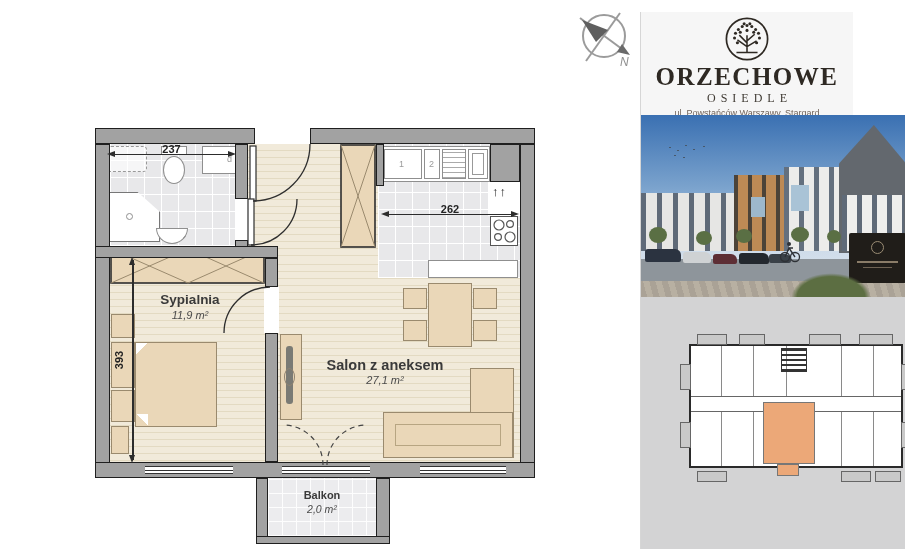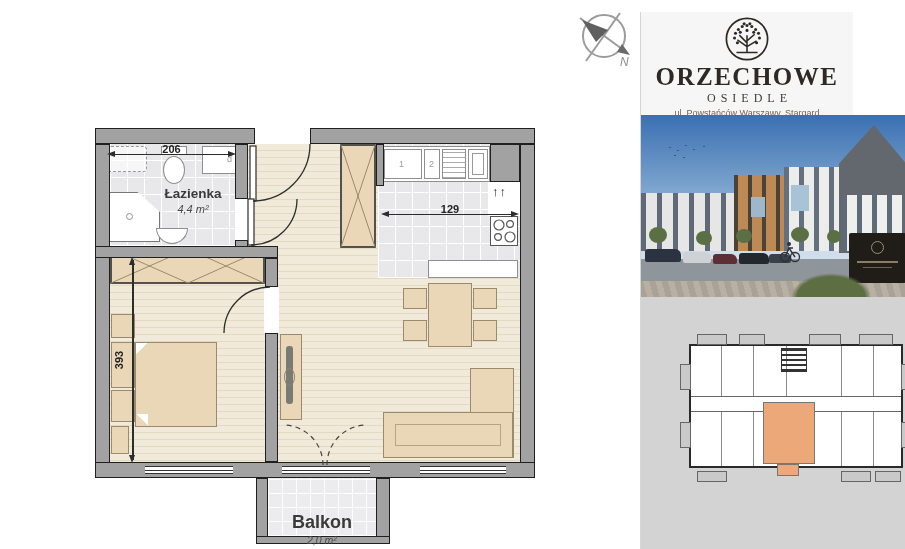--- a/index.html
+++ b/index.html
@@ -164,38 +164,42 @@
   <svg class="a" style="left:0;top:0;pointer-events:none;" width="905" height="549" viewBox="0 0 905 549">
     <rect x="250" y="146" width="6" height="55" fill="#fff" stroke="#2e2e2e" stroke-width="1.2"></rect>
     <rect x="248" y="199" width="6" height="46" fill="#fff" stroke="#2e2e2e" stroke-width="1.2"></rect>
     <path d="M310 144 A57 57 0 0 1 253 201" fill="none" stroke="#2e2e2e" stroke-width="1.3"></path>
     <path d="M251 245 A46 46 0 0 0 297 199" fill="none" stroke="#2e2e2e" stroke-width="1.3"></path>
     <path d="M270 287 A46 46 0 0 0 224 333" fill="none" stroke="#2e2e2e" stroke-width="1.3"></path>
     <path d="M323 465 A40 40 0 0 0 283 425" fill="none" stroke="#444" stroke-width="1.2" stroke-dasharray="5 4"></path>
     <path d="M327 465 A40 40 0 0 1 367 425" fill="none" stroke="#444" stroke-width="1.2" stroke-dasharray="5 4"></path>
   </svg>
 
-  <div class="a roomlbl" style="left:138px;top:186px;width:110px;">
-    <div class="nm">Łazienka</div>
-    <div class="ar">4,4 m²</div>
+  <div class="a roomlbl" style="left:135px;top:292px;width:110px;">
+    <div class="nm">Sypialnia</div>
+    <div class="ar">11,9 m²</div>
+  </div>
+  <div class="a roomlbl" style="left:300px;top:356px;width:170px;">
+    <div class="nm" style="font-size:14.5px;">Salon z aneksem</div>
+    <div class="ar">27,1 m²</div>
   </div>
   <div class="a roomlbl" style="left:270px;top:489px;width:104px;">
-    <div class="nm" style="font-size:18px;margin-top:22px;">Balkon</div>
+    <div class="nm" style="font-size:11px;">Balkon</div>
     <div class="ar" style="font-size:10.5px;">2,0 m²</div>
   </div>
 
   <div class="a dim h" style="left:108px;top:148px;width:127px;height:14px;">
     <span class="arr l"></span>
     <span class="arr r"></span>
-    <span class="dlab">206</span>
+    <span class="dlab">237</span>
   </div>
   <div class="a dim h" style="left:382px;top:208px;width:136px;height:14px;">
     <span class="arr l"></span>
     <span class="arr r"></span>
-    <span class="dlab">129</span>
+    <span class="dlab">262</span>
   </div>
   <div class="a dim v" style="left:126px;top:258px;width:14px;height:204px;">
     <span class="arr u"></span>
     <span class="arr d"></span>
     <span class="dlab">393</span>
   </div>
 
   <svg class="a" style="left:572px;top:6px;" width="64" height="64" viewBox="0 0 64 64">
     <circle cx="32" cy="30" r="21" fill="none" stroke="#9b9b9b" stroke-width="2"></circle>
     <line x1="48" y1="7" x2="14" y2="55" stroke="#9b9b9b" stroke-width="2"></line>

